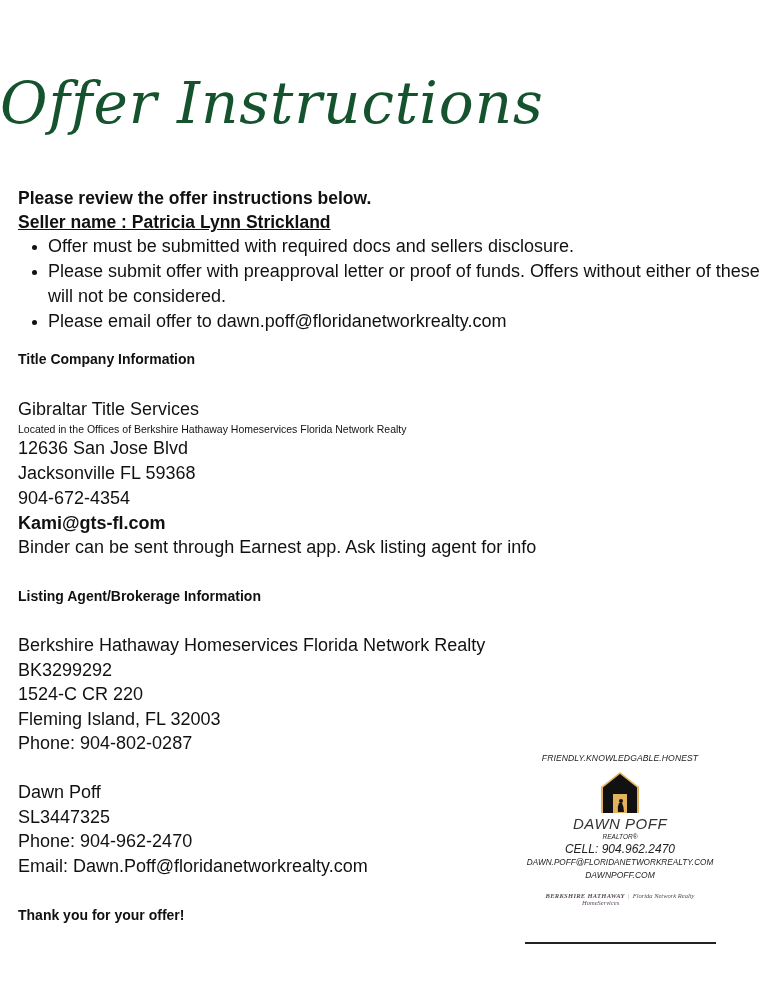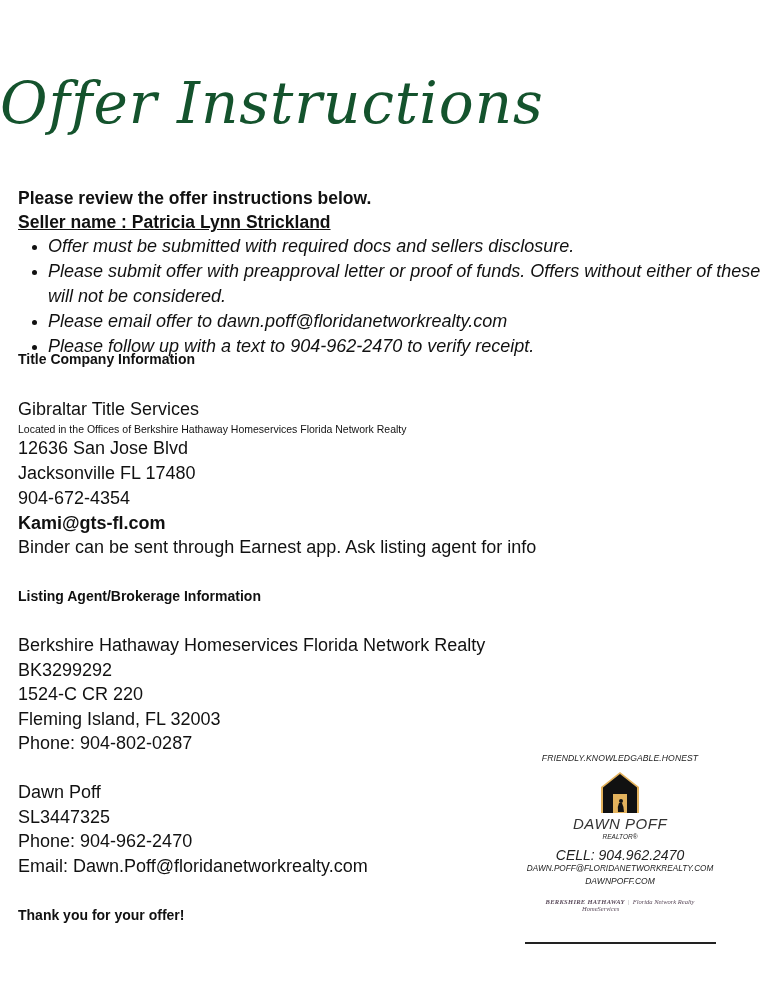--- a/index.html
+++ b/index.html
@@ -35,21 +35,20 @@
     .bullets {
       position: absolute;
       top: 234px;
       left: 18px;
       width: 750px;
       margin: 0;
       padding: 0;
       list-style: none;
       font-size: 18px;
       line-height: 25px;
-      font-style: italic;
     }
     .bullets li {
       position: relative;
       padding-left: 30px;
       white-space: normal;
     }
     .bullets li::before {
       content: "";
       position: absolute;
       left: 14px;
@@ -69,21 +68,21 @@
       width: 192px;
       text-align: center;
       font-family: "Liberation Sans", sans-serif;
       color: #222;
       font-style: italic;
     }
     .card .tagline { font-size: 8.6px; letter-spacing: 0.1px; line-height: 12px; }
     .card .house { margin: 6px auto 0; width: 44px; height: 44px; display: block; }
     .card .name { font-size: 15px; letter-spacing: 0.5px; line-height: 16px; margin-top: 2px; color: #333; }
     .card .realtor { font-size: 6.5px; line-height: 9px; }
-    .card .cell { font-size: 14px; line-height: 13px; margin-top: 8px; }
+    .card .cell { font-size: 12px; line-height: 13px; margin-top: 2px; }
     .card .email { font-size: 8.2px; line-height: 13px; }
     .card .site { font-size: 8.5px; line-height: 13px; }
     .card .brand {
       margin-top: 10px;
       font-family: "Liberation Serif", serif;
       font-size: 6.5px;
       color: #5a4a5a;
       line-height: 7px;
     }
     .card .brand .bh { font-weight: bold; letter-spacing: 0.3px; }
@@ -103,28 +102,27 @@
 
 <div class="title">Offer Instructions</div>
 
 <div class="abs intro1">Please review the offer instructions below.</div>
 <div class="abs intro2">Seller name : Patricia Lynn Strickland</div>
 
 <ul class="bullets">
   <li>Offer must be submitted with required docs and sellers disclosure.</li>
   <li>Please submit offer with preapproval letter or proof of funds.  Offers without either of these will not be considered.</li>
   <li>Please email offer to dawn.poff@floridanetworkrealty.com</li>
-  <li>Please follow up with a text to 904-962-2470 to verify receipt.</li>
 </ul>
 
 <div class="abs sec-head" style="top:347px;">Title Company Information</div>
 <div class="abs line18" style="top:397px;">Gibraltar Title Services</div>
 <div class="abs tiny" style="top:422px;">Located in the Offices of Berkshire Hathaway Homeservices Florida Network Realty</div>
 <div class="abs line18" style="top:436px;">12636 San Jose Blvd</div>
-<div class="abs line18" style="top:461px;">Jacksonville FL 17480</div>
+<div class="abs line18" style="top:461px;">Jacksonville FL 59368</div>
 <div class="abs line18" style="top:486px;">904-672-4354</div>
 <div class="abs line18 bold" style="top:511px;">Kami@gts-fl.com</div>
 <div class="abs line18" style="top:535px;">Binder can be sent through Earnest app.  Ask listing agent for info</div>
 
 <div class="abs sec-head" style="top:584px;">Listing Agent/Brokerage Information</div>
 <div class="abs line18" style="top:633px;">Berkshire Hathaway Homeservices Florida Network Realty</div>
 <div class="abs line18" style="top:658px;">BK3299292</div>
 <div class="abs line18" style="top:682px;">1524-C CR 220</div>
 <div class="abs line18" style="top:707px;">Fleming Island, FL 32003</div>
 <div class="abs line18" style="top:731px;">Phone: 904-802-0287</div>

